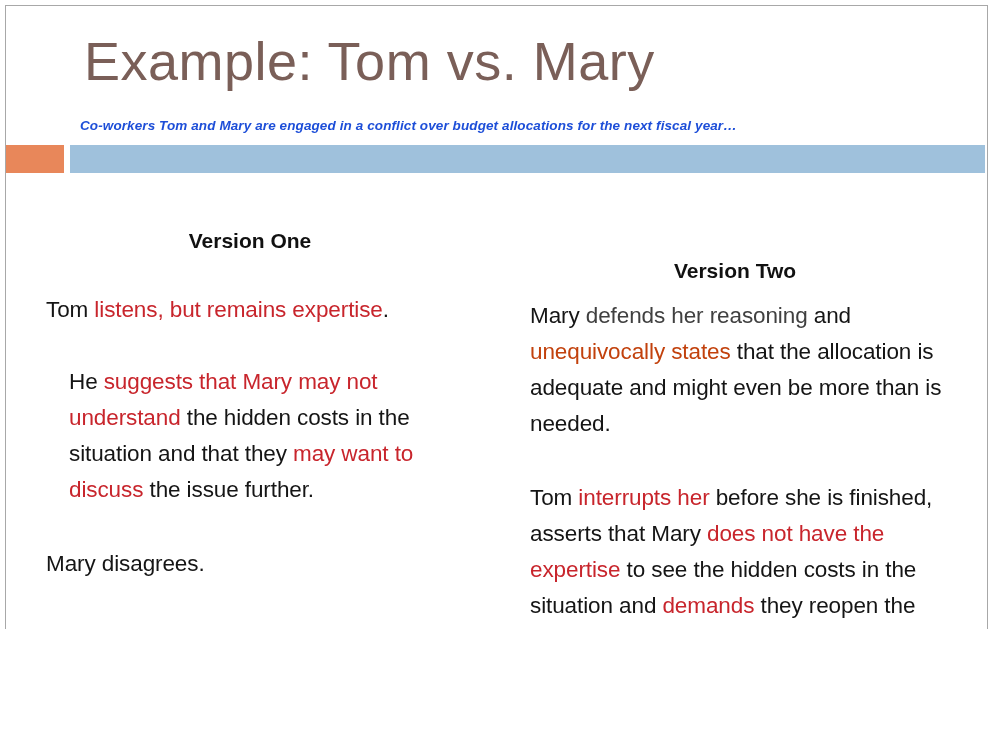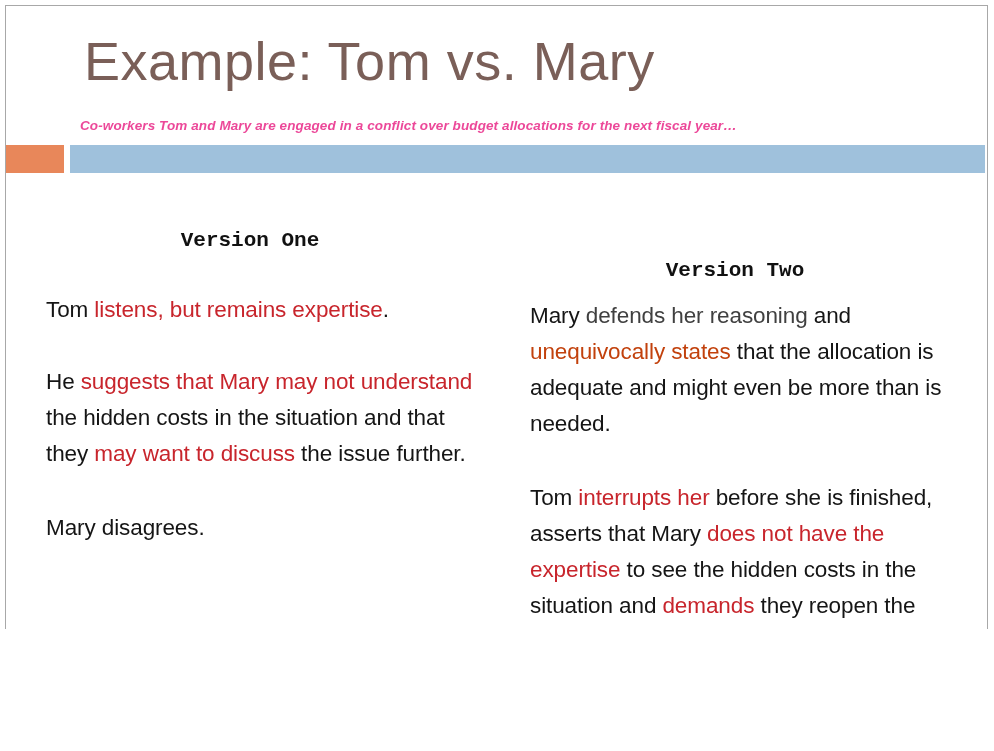--- a/index.html
+++ b/index.html
@@ -79,21 +79,21 @@
 
   
   .column {
     position: absolute;
     top: 228px;
   }
   #column-one { left: 46px;  width: 432px; }
   #column-two { left: 530px; width: 440px; margin-top: 30px; }
 
   .col-heading {
-    font-family: Liberation Mono, monospace;
+    font-family: Liberation Sans, sans-serif;
     font-size: 21px;
     line-height: 26px;
     font-weight: bold;
     color: #111111;
     text-align: center;
     margin: 0 0 14px 0;
   }
   #column-one .col-heading { padding-right: 24px; }
   #column-two .col-heading { padding-right: 30px; }
 
@@ -103,35 +103,35 @@
     line-height: 36px;
     color: #151515;
     margin: 0;
     letter-spacing: -0.1px;
   }
   .para + .para { margin-top: 36px; }
   .hl { color: #c8252c; }
 
   
   #column-one .p2 { margin-top: 38px; }
-  #column-one .p3 { margin-top: 36px; }
+  #column-one .p3 { margin-top: 36px; margin-left: 23px; }
   #column-one .p4 { margin-top: 38px; }
   #column-two .p2 { margin-top: 38px; }
   #column-two .p3 { margin-top: 68px; }
 </style>
 </head>
 <body>
 
 <div id="slide" style="background: rgb(255, 255, 255);">
 
   <div id="slide-frame" style="border-color: rgb(168, 168, 168);"></div>
 
   <div id="title" style="color: rgb(122, 95, 88);">Example: Tom vs. Mary</div>
 
-  <div id="subtitle" style="color: #ec4899;">Co-workers Tom and Mary are engaged in a conflict over budget allocations for the next fiscal year…</div>
+  <div id="subtitle" style="color: #1d4ed8;">Co-workers Tom and Mary are engaged in a conflict over budget allocations for the next fiscal year…</div>
 
   <div id="accent-square" style="background: rgb(232, 135, 90);"></div>
   <div id="accent-bar" style="background: rgb(159, 193, 220);"></div>
 
   <div class="column" id="column-one">
     <div class="col-heading">Version One</div>
     <div class="para-list">
         <p class="para p2" style="color: rgb(21, 21, 21);"><span>Tom </span><span class="hl" style="color: rgb(200, 37, 44);">listens, but remains expertise</span><span>.</span></p>
         <p class="para p3" style="color: rgb(21, 21, 21);"><span>He </span><span class="hl" style="color: rgb(200, 37, 44);">suggests that Mary may not understand</span><span> the hidden costs in the situation and that they </span><span class="hl" style="color: rgb(200, 37, 44);">may want to discuss</span><span> the issue further.</span></p>
         <p class="para p4" style="color: rgb(21, 21, 21);"><span>Mary disagrees.</span></p>

